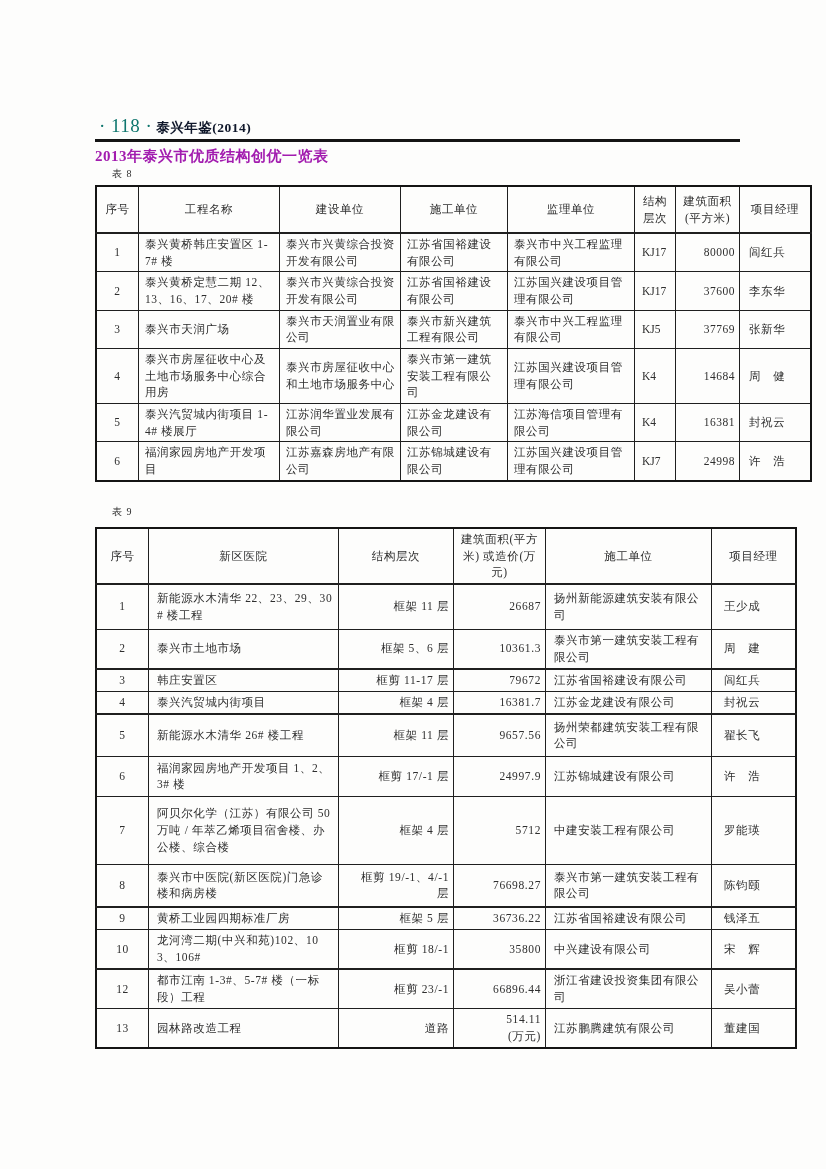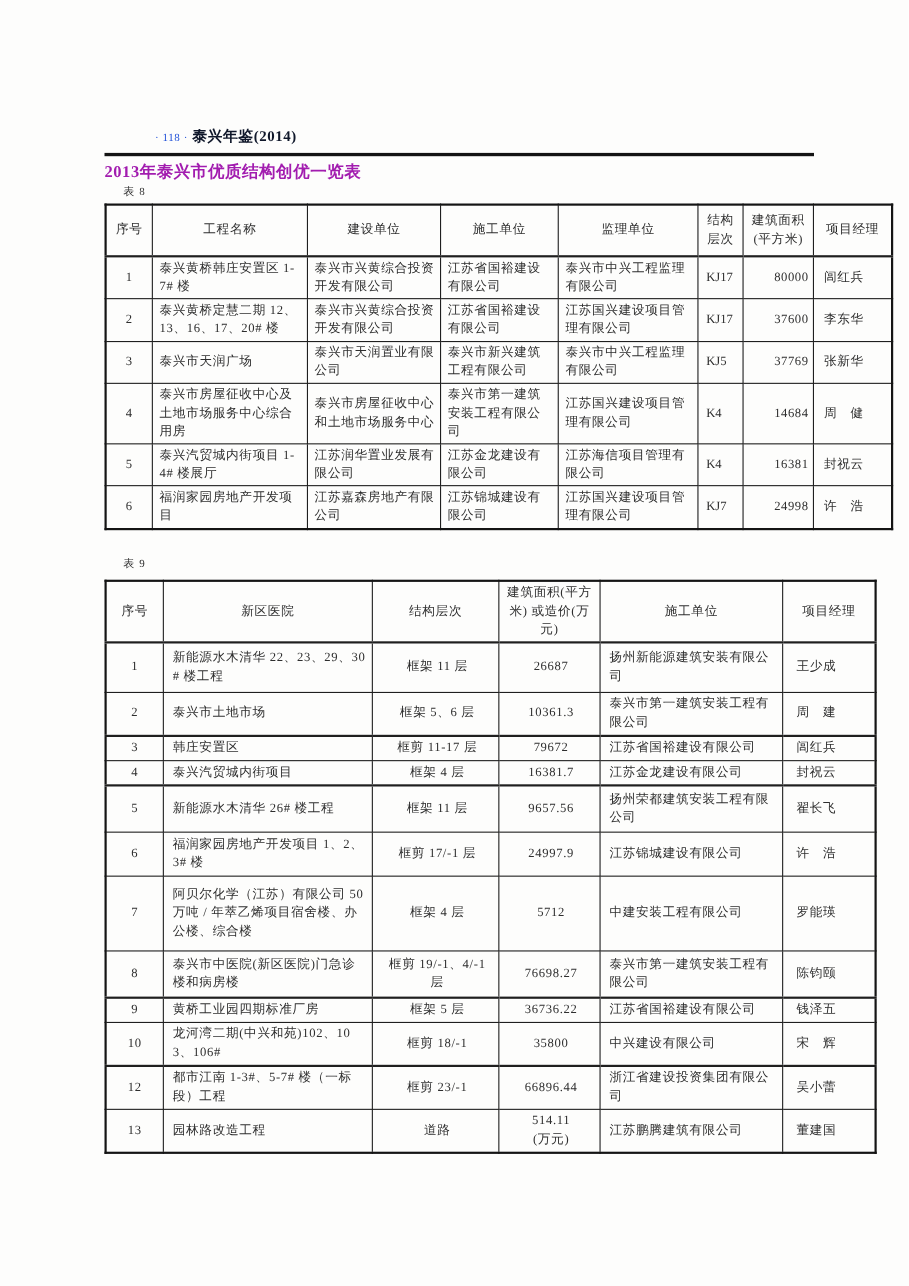--- a/index.html
+++ b/index.html
@@ -8,21 +8,21 @@
     width:826px;height:1169px;
     background:#fdfdfc;
     font-family:"Liberation Serif","DejaVu Serif",serif;
     color:#2c2c2c;
     overflow:hidden;
   }
   .page-header{
     position:absolute;top:115px;left:99px;
     font-size:13.5px;letter-spacing:0.5px;color:#333;
   }
-  .page-header .marker{font-size:10px;color:#1d4ed8;margin-left:42px;}
+  .page-header .marker{font-size:19px;color:#0f766e;}
   .page-header .book-title{font-weight:bold;color:#0f172a;}
   .header-rule{
     position:absolute;top:139px;left:95px;width:645px;height:3px;background:#141414;
   }
   .tbl-title{
     position:absolute;left:95px;width:645px;
     text-align:left;font-size:15px;font-weight:bold;color:#a21caf;
     letter-spacing:0.5px;
   }
   .t8-title{top:147px;}
@@ -97,21 +97,21 @@
   .t9 tbody tr:nth-child(12){height:40px}
   .t9 tbody tr:nth-child(13){height:42px}
   
   .t9 tbody tr:nth-child(3) td,
   .t9 tbody tr:nth-child(5) td,
   .t9 tbody tr:nth-child(9) td,
   .t9 tbody tr:nth-child(11) td,
   .t9 tbody tr:nth-child(13) td{border-top-width:2.5px}
   .t9 td:nth-child(1){text-align:center}
   .t9 td:nth-child(2){text-align:left;padding-left:8px;padding-right:4px}
-  .t9 td:nth-child(3),.t9 td:nth-child(4){text-align:center;padding-left:7px}
+  .t9 td:nth-child(3),.t9 td:nth-child(4){text-align:right;padding-left:7px}
   .t9 td:nth-child(5){text-align:left;padding-left:8px;padding-right:4px}
   .t9 td:nth-child(6){text-align:left;padding-left:12px}
 </style>
 </head>
 <body>
 
 <div class="page">
 
   <div class="page-header">
     <span class="marker">· 118 ·</span>

